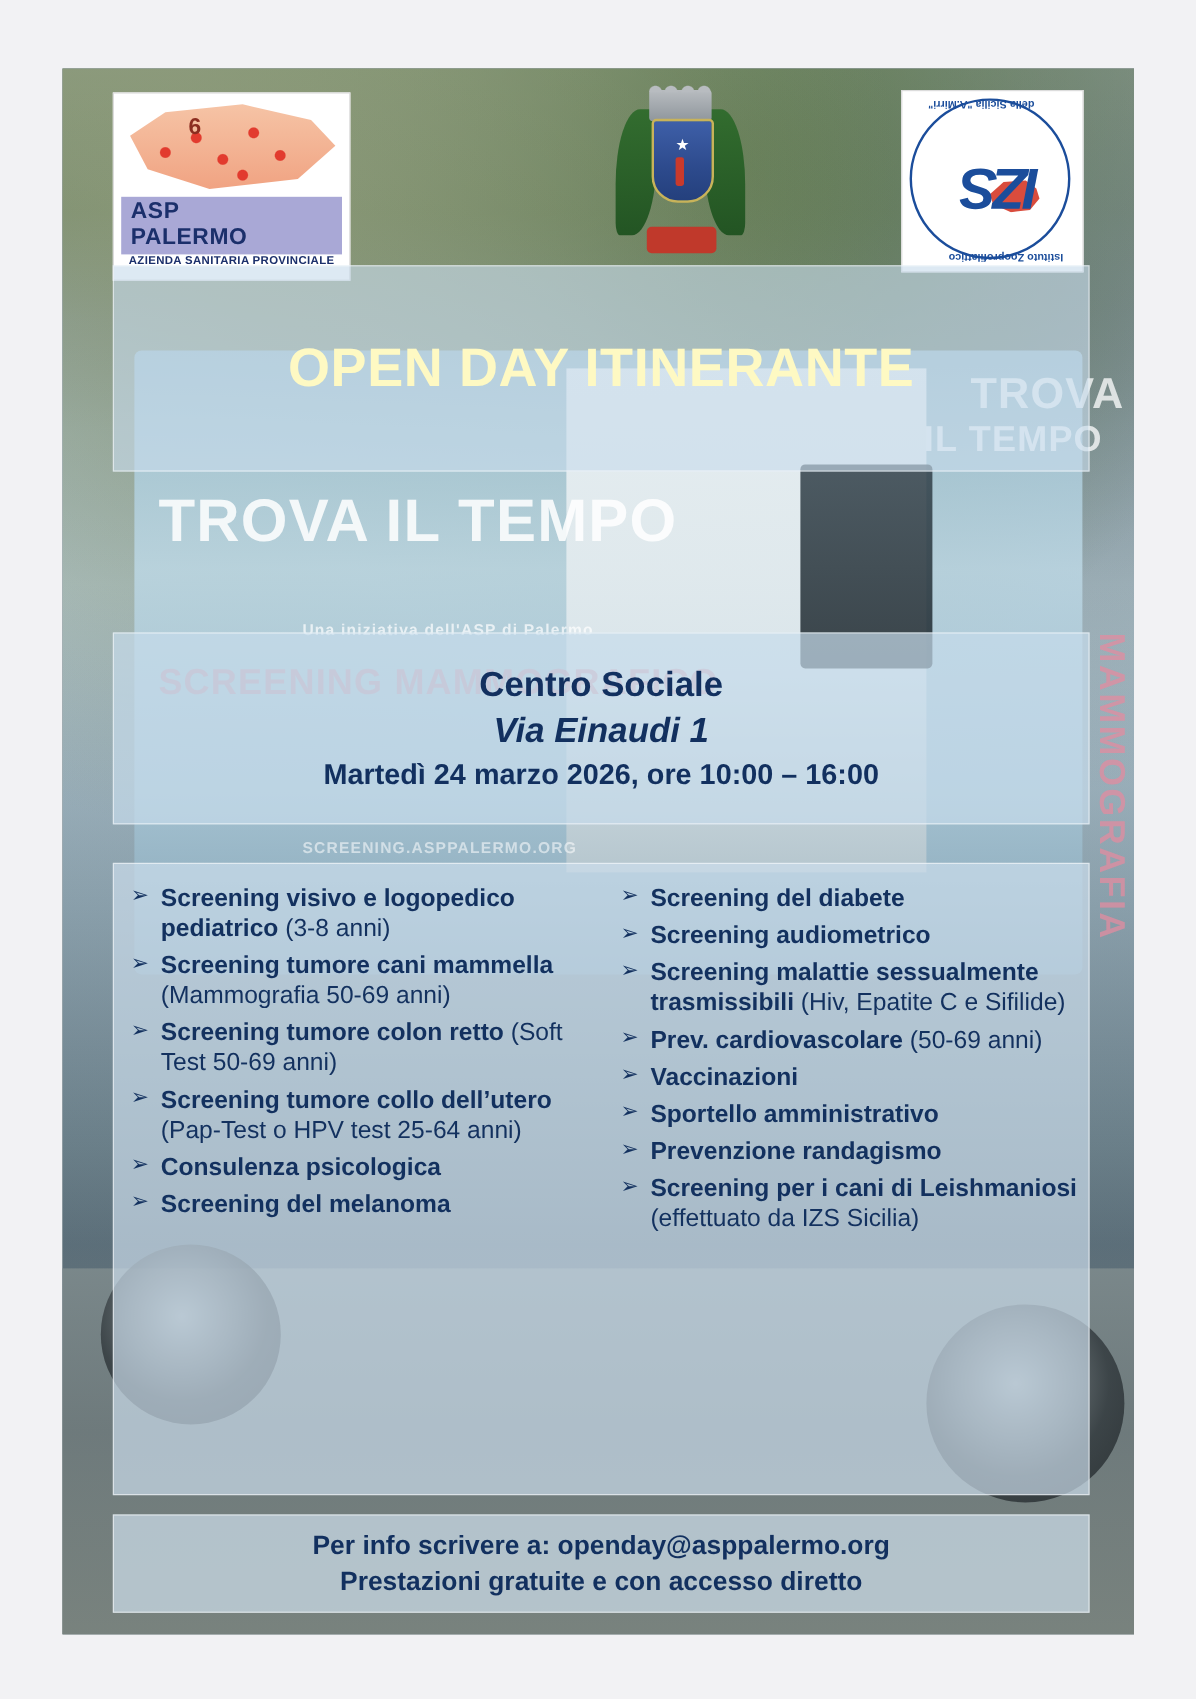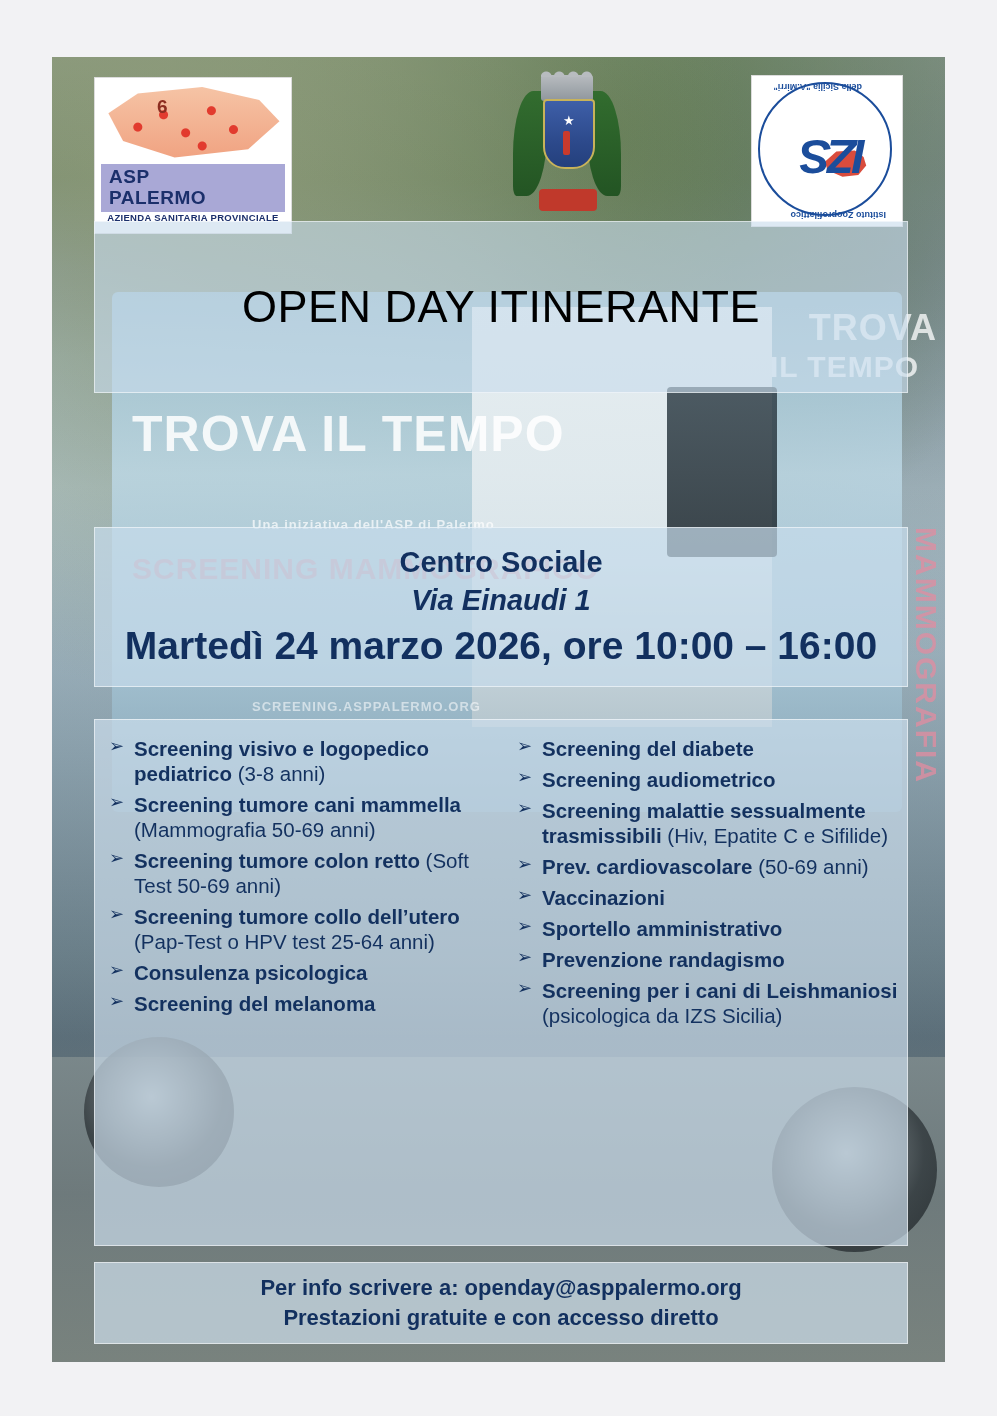--- a/index.html
+++ b/index.html
@@ -265,42 +265,42 @@
     background: rgba(210,226,238,0.72);
     border: 1px solid rgba(255,255,255,0.55);
   }
   .panel-title {
     left: 42px; top: 164px; width: 812px; height: 170px;
     background: rgba(200,220,235,0.62);
     display: flex; flex-direction: column;
     align-items: center; justify-content: center;
   }
   .title-l1, .title-l2 {
-    color: #000000;
-    font-weight: normal;
+    color: #fef9c3;
+    font-weight: bold;
     letter-spacing: .5px;
     text-align: center;
     line-height: 1.06;
   }
   .title-l1 { font-size: 45px; }
   .title-l2 { font-size: 45px; margin-top: 8px; }
 
   .panel-venue {
     left: 42px; top: 470px; width: 812px; height: 158px;
     background: rgba(198,219,235,0.70);
     display: flex; flex-direction: column;
     align-items: center; justify-content: center;
   }
   .venue-line {
     color: #12305f; font-weight: bold; text-align: center;
     line-height: 1.22;
   }
   .venue-1 { font-size: 29px; }
   .venue-2 { font-size: 29px; margin-top: 3px; font-style: italic; }
-  .venue-3 { font-size: 39px; margin-top: 3px; }
+  .venue-3 { font-size: 24px; margin-top: 3px; }
 
   .panel-services {
     left: 42px; top: 662px; width: 812px; height: 525px;
     background: rgba(205,223,237,0.68);
     display: flex;
   }
   .col {
     flex: 1 1 50%;
     padding: 16px 6px 10px 12px;
     box-sizing: border-box;
@@ -414,21 +414,21 @@
     </div>
     <div class="col col-right">
       <ul class="svc" id="svc-right">
           <li><span class="arrow">➢</span><b>Screening del diabete</b></li>
           <li><span class="arrow">➢</span><b>Screening audiometrico</b></li>
           <li><span class="arrow">➢</span><b>Screening malattie sessualmente trasmissibili</b><span class="plain"> (Hiv, Epatite C e Sifilide)</span></li>
           <li><span class="arrow">➢</span><b>Prev. cardiovascolare</b><span class="plain"> (50-69 anni)</span></li>
           <li><span class="arrow">➢</span><b>Vaccinazioni</b></li>
           <li><span class="arrow">➢</span><b>Sportello amministrativo</b></li>
           <li><span class="arrow">➢</span><b>Prevenzione randagismo</b></li>
-          <li><span class="arrow">➢</span><b>Screening per i cani di Leishmaniosi</b><span class="plain"> (psicologica da IZS Sicilia)</span></li>
+          <li><span class="arrow">➢</span><b>Screening per i cani di Leishmaniosi</b><span class="plain"> (effettuato da IZS Sicilia)</span></li>
         </ul>
     </div>
   </div>
 
   <div class="panel panel-footer">
     <div class="foot-line">Per info scrivere a: openday@asppalermo.org</div>
     <div class="foot-line">Prestazioni gratuite e con accesso diretto</div>
   </div>
 
 </div>

